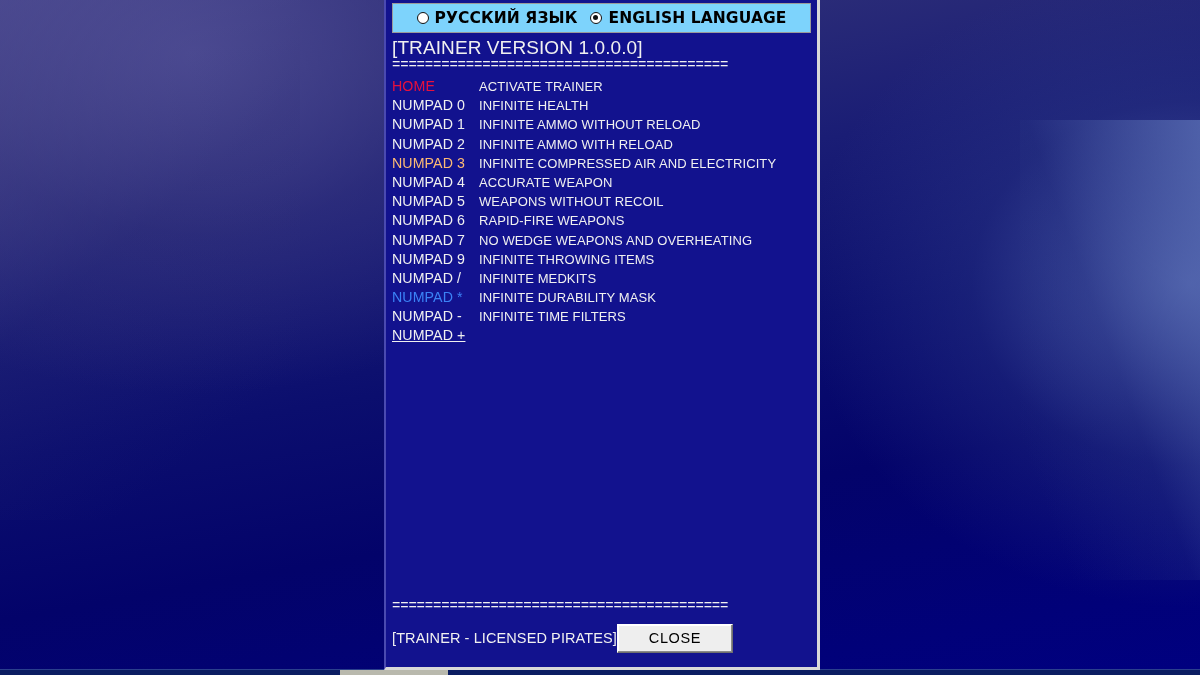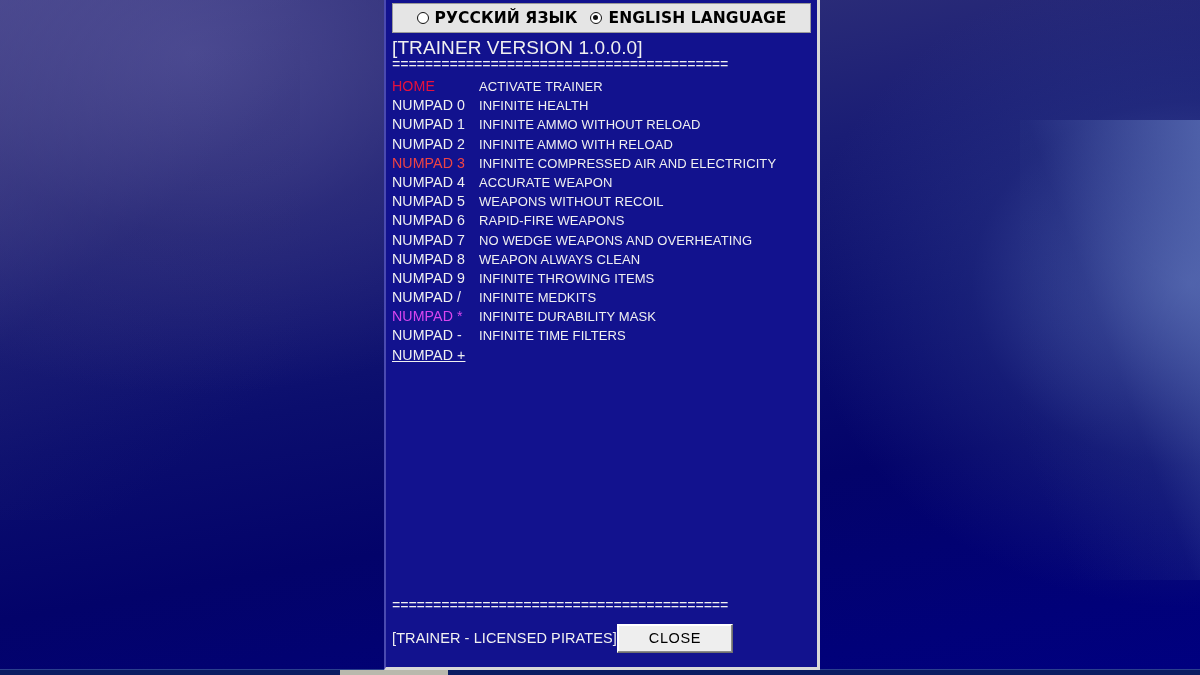--- a/index.html
+++ b/index.html
@@ -74,21 +74,21 @@
     background: #12128e;
   }
 
   
   #lang-bar {
     position: absolute;
     left: 6px;
     top: 5px;
     width: 419px;
     height: 30px;
-    background: #e5e5e5;
+    background: #7dd3fc;
     border: 1px solid #9a9a9a;
     box-sizing: border-box;
     display: flex;
     align-items: center;
     justify-content: center;
     gap: 13px;
   }
   .lang-option {
     display: flex;
     align-items: center;
@@ -272,53 +272,49 @@
           </div>
           <div class="cheat-row">
             <span class="cheat-key" style="color: rgb(240, 240, 240);">NUMPAD 1</span>
             <span class="cheat-desc">INFINITE AMMO WITHOUT RELOAD</span>
           </div>
           <div class="cheat-row">
             <span class="cheat-key" style="color: rgb(240, 240, 240);">NUMPAD 2</span>
             <span class="cheat-desc">INFINITE AMMO WITH RELOAD</span>
           </div>
           <div class="cheat-row">
-            <span class="cheat-key" style="color: #ef4444;">NUMPAD 3</span>
+            <span class="cheat-key" style="color: #fdba74;">NUMPAD 3</span>
             <span class="cheat-desc">INFINITE COMPRESSED AIR AND ELECTRICITY</span>
           </div>
           <div class="cheat-row">
             <span class="cheat-key" style="color: rgb(240, 240, 240);">NUMPAD 4</span>
             <span class="cheat-desc">ACCURATE WEAPON</span>
           </div>
           <div class="cheat-row">
             <span class="cheat-key" style="color: rgb(240, 240, 240);">NUMPAD 5</span>
             <span class="cheat-desc">WEAPONS WITHOUT RECOIL</span>
           </div>
           <div class="cheat-row">
             <span class="cheat-key" style="color: rgb(240, 240, 240);">NUMPAD 6</span>
             <span class="cheat-desc">RAPID-FIRE WEAPONS</span>
           </div>
           <div class="cheat-row">
             <span class="cheat-key" style="color: rgb(240, 240, 240);">NUMPAD 7</span>
             <span class="cheat-desc">NO WEDGE WEAPONS AND OVERHEATING</span>
           </div>
           <div class="cheat-row">
-            <span class="cheat-key" style="color: rgb(240, 240, 240);">NUMPAD 8</span>
-            <span class="cheat-desc">WEAPON ALWAYS CLEAN</span>
-          </div>
-          <div class="cheat-row">
             <span class="cheat-key" style="color: rgb(240, 240, 240);">NUMPAD 9</span>
             <span class="cheat-desc">INFINITE THROWING ITEMS</span>
           </div>
           <div class="cheat-row">
             <span class="cheat-key" style="color: rgb(240, 240, 240);">NUMPAD /</span>
             <span class="cheat-desc">INFINITE MEDKITS</span>
           </div>
           <div class="cheat-row">
-            <span class="cheat-key" style="color: #d946ef;">NUMPAD *</span>
+            <span class="cheat-key" style="color: #3b82f6;">NUMPAD *</span>
             <span class="cheat-desc">INFINITE DURABILITY MASK</span>
           </div>
           <div class="cheat-row">
             <span class="cheat-key" style="color: rgb(240, 240, 240);">NUMPAD -</span>
             <span class="cheat-desc">INFINITE TIME FILTERS</span>
           </div>
           <div class="cheat-row">
             <span class="cheat-key" style="color: rgb(240, 240, 240); text-decoration: underline;">NUMPAD +</span>
           </div>
         </div>

